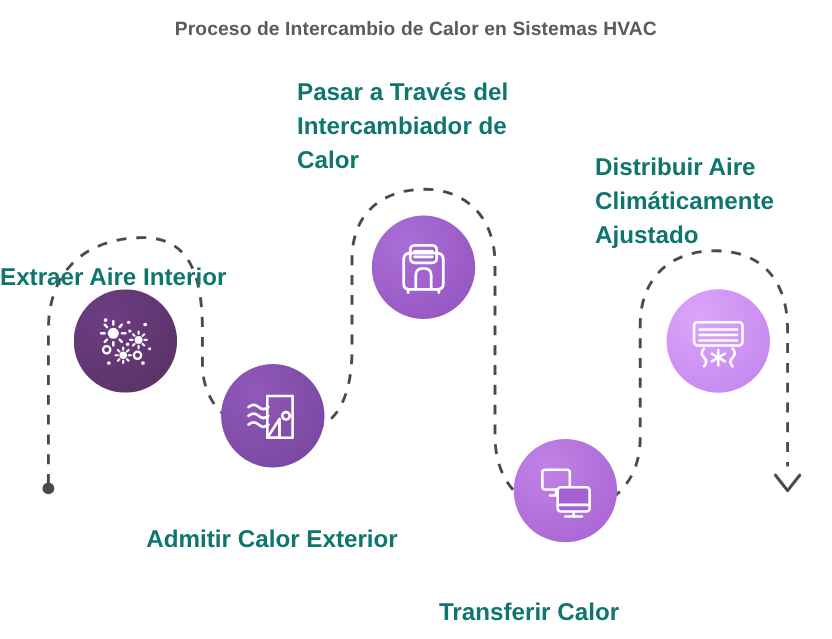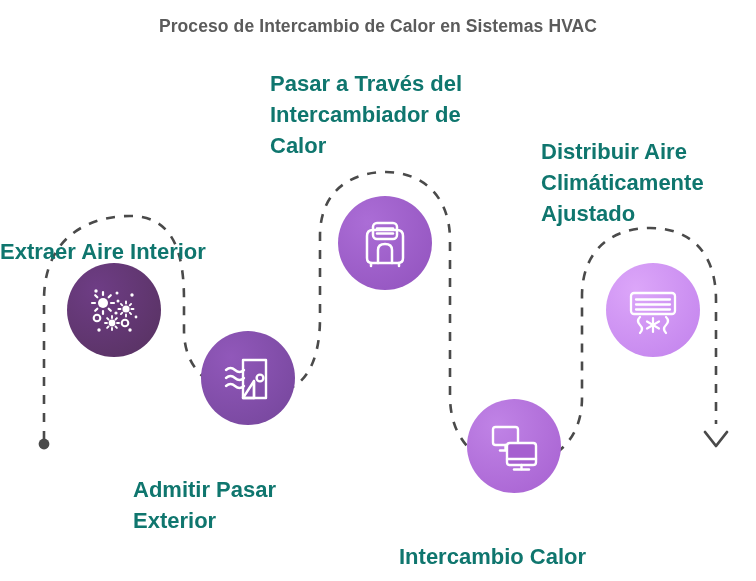--- a/index.html
+++ b/index.html
@@ -190,21 +190,21 @@
         <path d="M22 47 L33 30 L33 47 Z"></path>
         <path d="M33 30 L33 47"></path>
 
         <circle cx="39" cy="27" r="3.4"></circle>
 
         <path d="M5 19 q4.5 -4 9 0 t9 0"></path>
         <path d="M5 27 q4.5 -4 9 0 t9 0"></path>
         <path d="M5 35 q4.5 -4 9 0 t9 0"></path>
       </svg>
     </div>
-    <div class="node-label" style="left:133px; top:474px; width:230px;">Admitir Pasar Exterior</div>
+    <div class="node-label" style="left:133px; top:474px; width:230px;">Admitir Calor Exterior</div>
   </div>
 
   <div class="node">
     <div class="bubble" style="left:338px; top:196px; width:94px; height:94px; background:radial-gradient(circle at 32% 28%, #ab6dd6, #9152bd);">
       <svg width="52" height="54" viewBox="0 0 52 54" fill="none" stroke="#ffffff" stroke-width="2.5" stroke-linecap="round" stroke-linejoin="round">
 
         <path d="M8 20 q0 -6 6 -6 H38 q6 0 6 6 V42 q0 5 -5 5 H13 q-5 0 -5 -5 Z"></path>
 
         <rect x="14" y="7" width="24" height="16" rx="4"></rect>
         <line x1="18" y1="12.5" x2="34" y2="12.5"></line>
@@ -228,21 +228,21 @@
         <rect x="6" y="8" width="25" height="18" rx="2.6"></rect>
         <line x1="18.5" y1="26" x2="18.5" y2="31"></line>
         <line x1="13" y1="31.5" x2="24" y2="31.5"></line>
 
         <rect x="20" y="24" width="29" height="22" rx="2.8" fill="#a660d0"></rect>
         <line x1="20" y1="40" x2="49" y2="40"></line>
         <line x1="34.5" y1="46" x2="34.5" y2="50"></line>
         <line x1="27" y1="50.5" x2="42" y2="50.5"></line>
       </svg>
     </div>
-    <div class="node-label" style="left:399px; top:541px; width:230px;">Intercambio Calor</div>
+    <div class="node-label" style="left:399px; top:541px; width:230px;">Transferir Calor</div>
   </div>
 
   <div class="node">
     <div class="bubble" style="left:606px; top:263px; width:94px; height:94px; background:radial-gradient(circle at 32% 28%, #dca6f9, #c181ec);">
       <svg width="56" height="54" viewBox="0 0 56 54" fill="none" stroke="#ffffff" stroke-width="2.3" stroke-linecap="round" stroke-linejoin="round">
 
         <rect x="6" y="10" width="44" height="21" rx="3"></rect>
         <line x1="11" y1="16.5" x2="45" y2="16.5"></line>
         <line x1="11" y1="21.5" x2="45" y2="21.5"></line>
         <line x1="11" y1="26.5" x2="45" y2="26.5"></line>

